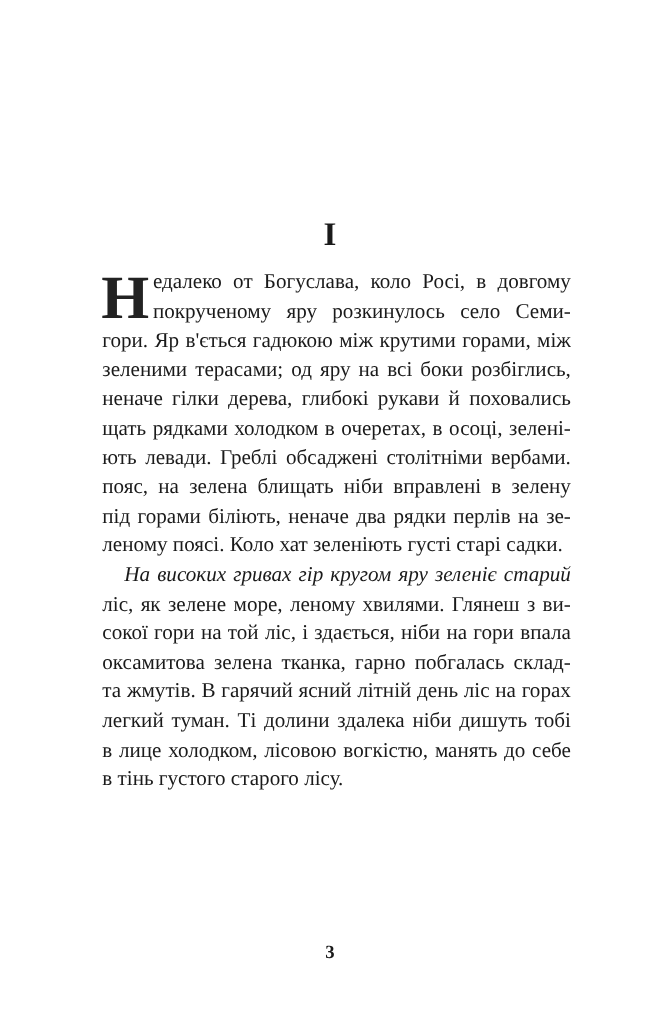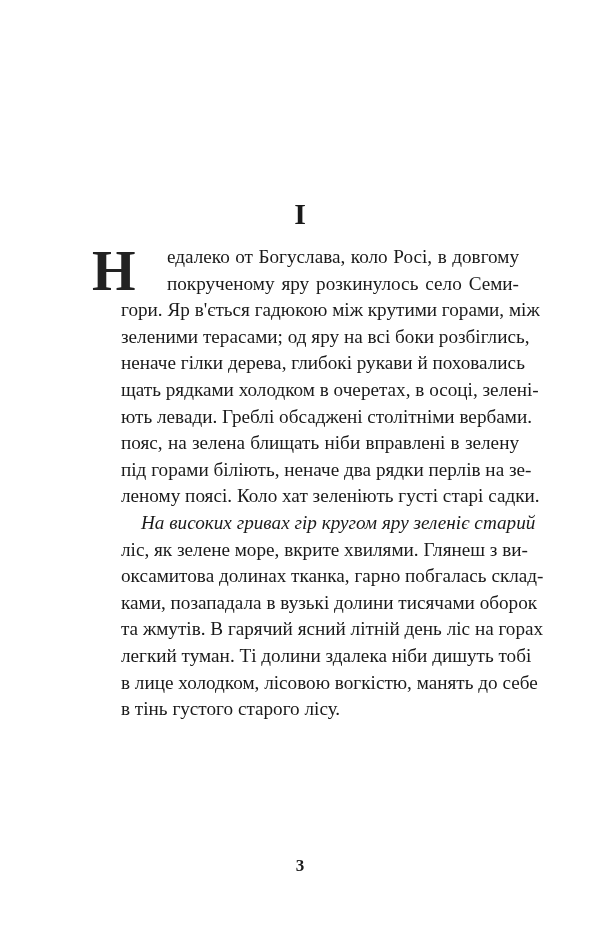--- a/index.html
+++ b/index.html
@@ -33,21 +33,20 @@
       width: 426px;
       font-size: 19.2px;
       line-height: 26.6px;
     }
     .line {
       display: block;
       white-space: nowrap;
       text-align: justify;
       text-align-last: justify;
       height: 26.6px;
-      margin-left: 28px;
     }
     .line.last {
       text-align-last: left;
     }
     .line.indent {
       padding-left: 20px;
       font-style: italic;
     }
     .line.after-cap {
       padding-left: 46px;
@@ -85,22 +84,22 @@
   <span class="line">гори. Яр в'ється гадюкою між крутими горами, між</span>
   <span class="line">зеленими терасами; од яру на всі боки розбіглись,</span>
   <span class="line">неначе гілки дерева, глибокі рукави й поховались</span>
   <span class="line">щать рядками холодком в очеретах, в осоці, зелені-</span>
   <span class="line">ють левади. Греблі обсаджені столітніми вербами.</span>
   <span class="line">пояс, на зелена блищать ніби вправлені в зелену</span>
   <span class="line">під горами біліють, неначе два рядки перлів на зе-</span>
   <span class="line last">леному поясі. Коло хат зеленіють густі старі садки.</span>
 
   <span class="line indent">На високих гривах гір кругом яру зеленіє старий</span>
-  <span class="line">ліс, як зелене море, вкрите хвилями. Глянеш з ви-</span>
-  <span class="line">оксамитова долинах тканка, гарно побгалась склад-</span>
-  <span class="line">ками, позападала в вузькі долини тисячами оборок</span>
+  <span class="line">ліс, як зелене море, леному хвилями. Глянеш з ви-</span>
+  <span class="line">сокої гори на той ліс, і здається, ніби на гори впала</span>
+  <span class="line">оксамитова зелена тканка, гарно побгалась склад-</span>
   <span class="line">та жмутів. В гарячий ясний літній день ліс на горах</span>
   <span class="line">легкий туман. Ті долини здалека ніби дишуть тобі</span>
   <span class="line">в лице холодком, лісовою вогкістю, манять до себе</span>
   <span class="line last">в тінь густого старого лісу.</span>
 </div>
 
 <div class="page-number">3</div>
 
 </body></html>

